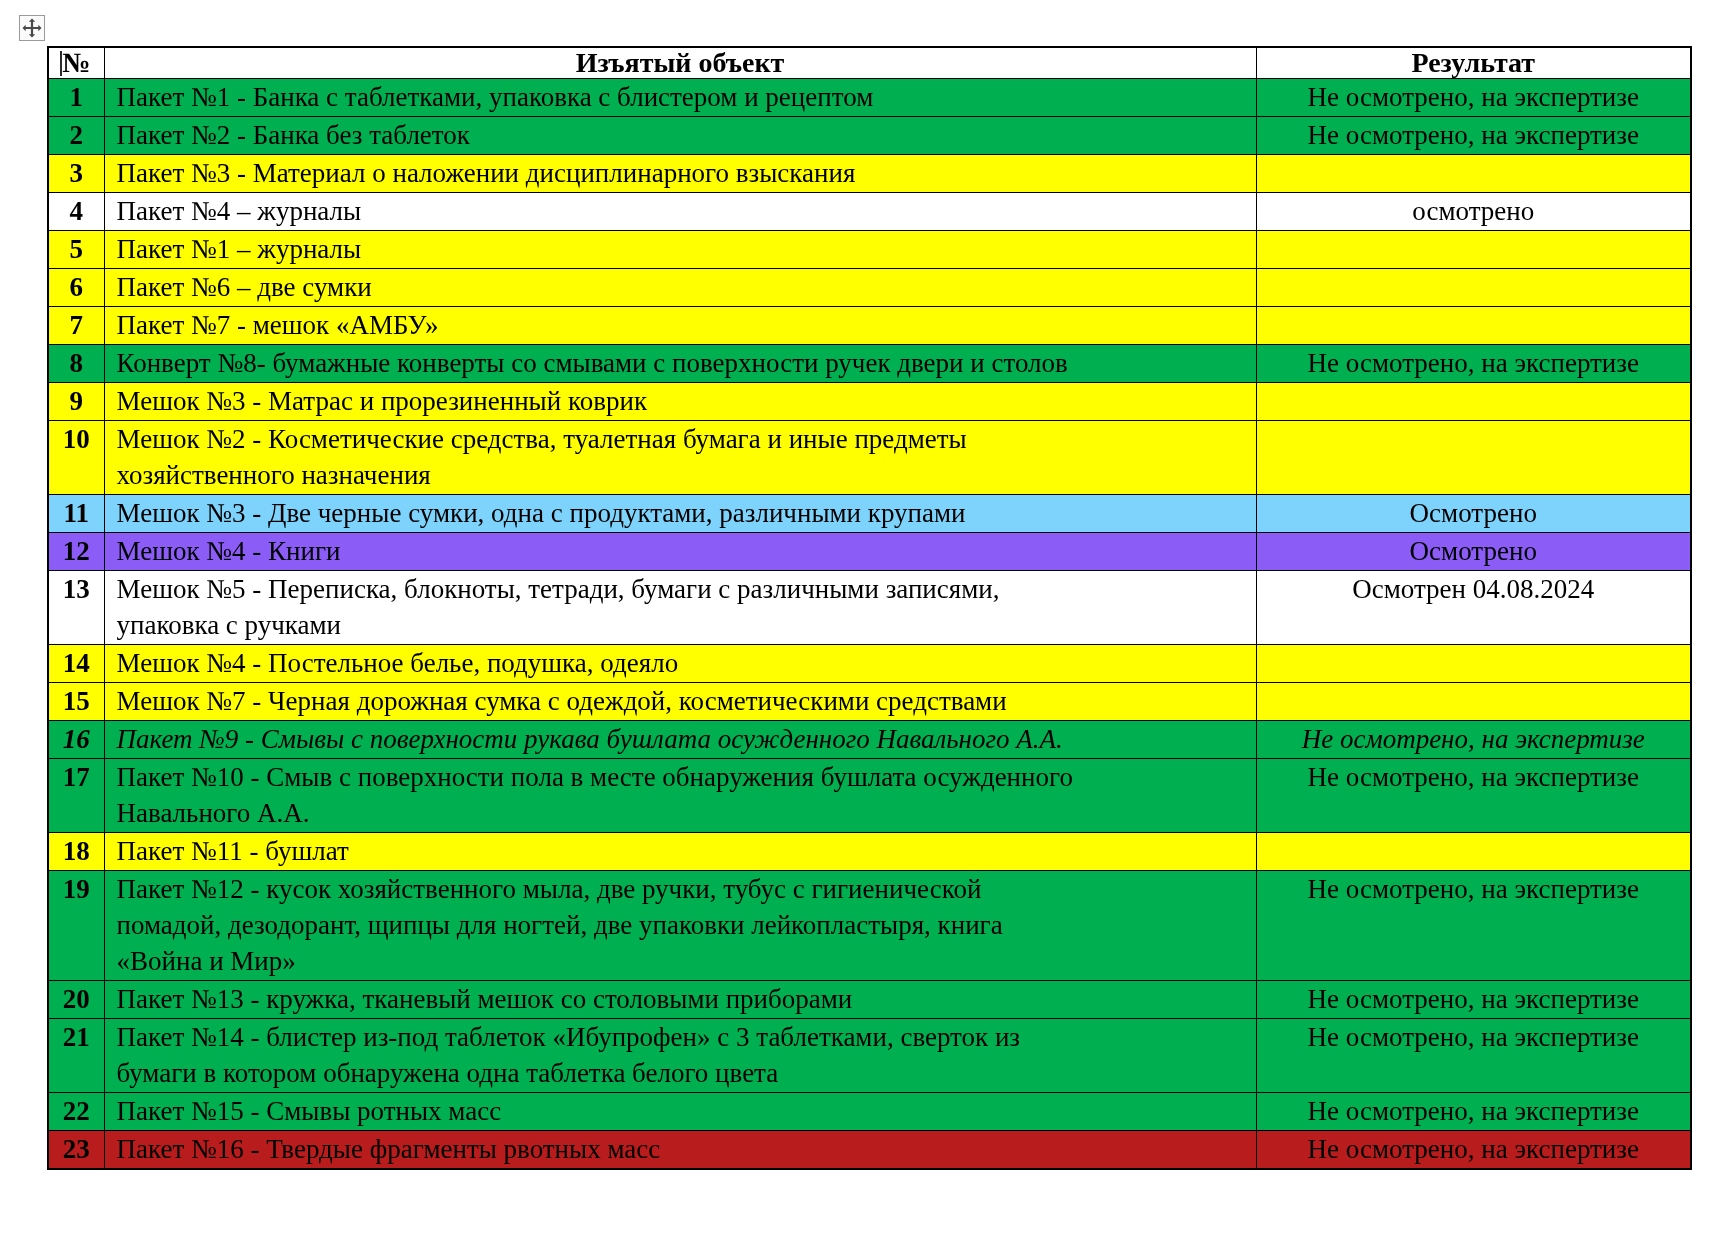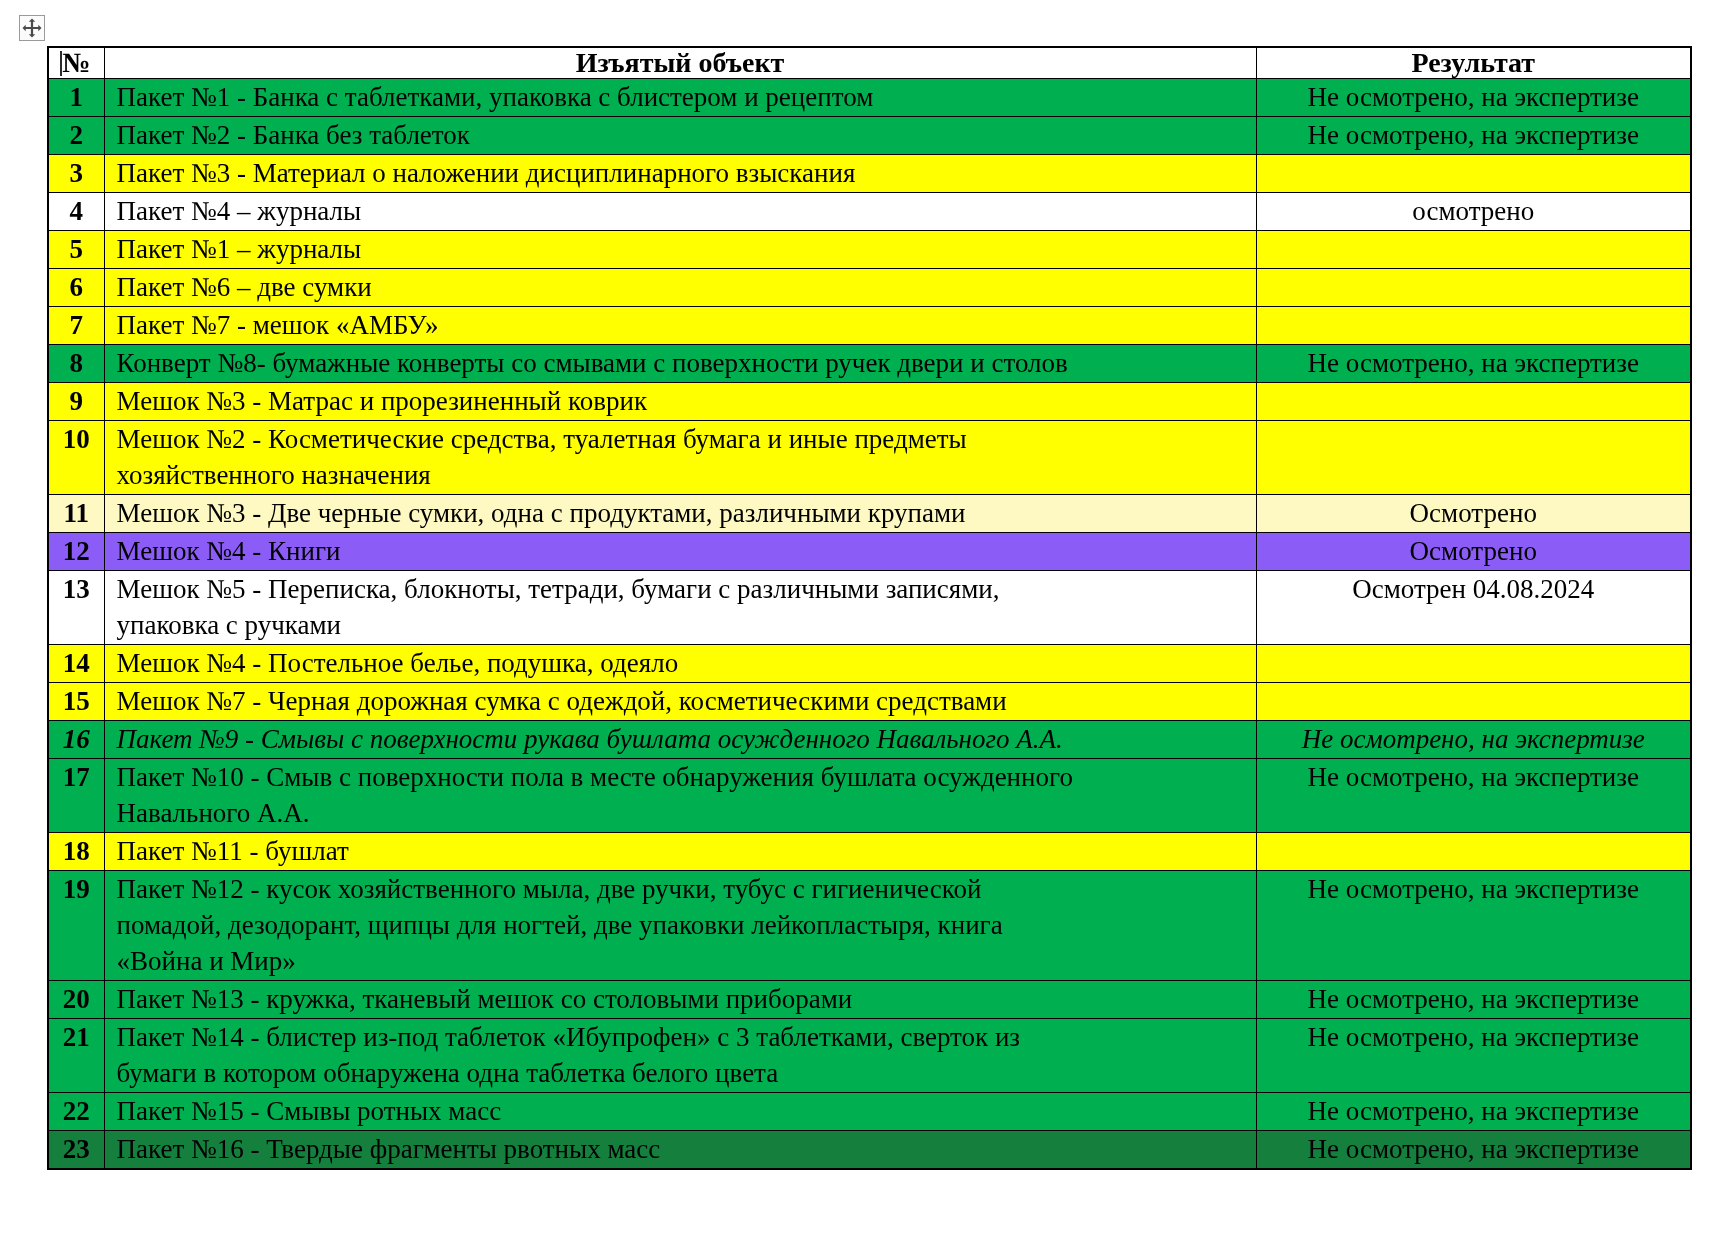--- a/index.html
+++ b/index.html
@@ -129,21 +129,21 @@
           <td class="num">9</td>
           <td class="obj">Мешок №3 - Матрас и прорезиненный коврик</td>
           <td class="res"></td>
         </tr>
         <tr style="background: rgb(255, 255, 0);">
           <td class="num">10</td>
           <td class="obj">Мешок №2 - Косметические средства, туалетная бумага и иные предметы
 хозяйственного назначения</td>
           <td class="res"></td>
         </tr>
-        <tr style="background: #fef9c3;">
+        <tr style="background: #7dd3fc;">
           <td class="num">11</td>
           <td class="obj">Мешок №3 - Две черные сумки, одна с продуктами, различными крупами</td>
           <td class="res">Осмотрено</td>
         </tr>
         <tr style="background: #8b5cf6; margin-top: 33px;">
           <td class="num">12</td>
           <td class="obj">Мешок №4 - Книги</td>
           <td class="res">Осмотрено</td>
         </tr>
         <tr style="background: rgb(255, 255, 255);">
@@ -194,21 +194,21 @@
           <td class="num">21</td>
           <td class="obj">Пакет №14 - блистер из-под таблеток «Ибупрофен» с 3 таблетками, сверток из
 бумаги в котором обнаружена одна таблетка белого цвета</td>
           <td class="res">Не осмотрено, на экспертизе</td>
         </tr>
         <tr style="background: rgb(0, 176, 80);">
           <td class="num">22</td>
           <td class="obj">Пакет №15 - Смывы ротных масс</td>
           <td class="res">Не осмотрено, на экспертизе</td>
         </tr>
-        <tr style="background: #15803d;">
+        <tr style="background: #b91c1c;">
           <td class="num">23</td>
           <td class="obj">Пакет №16 - Твердые фрагменты рвотных масс</td>
           <td class="res">Не осмотрено, на экспертизе</td>
         </tr>
       </tbody>
   </table>
 
 </div>
 
 </body></html>

